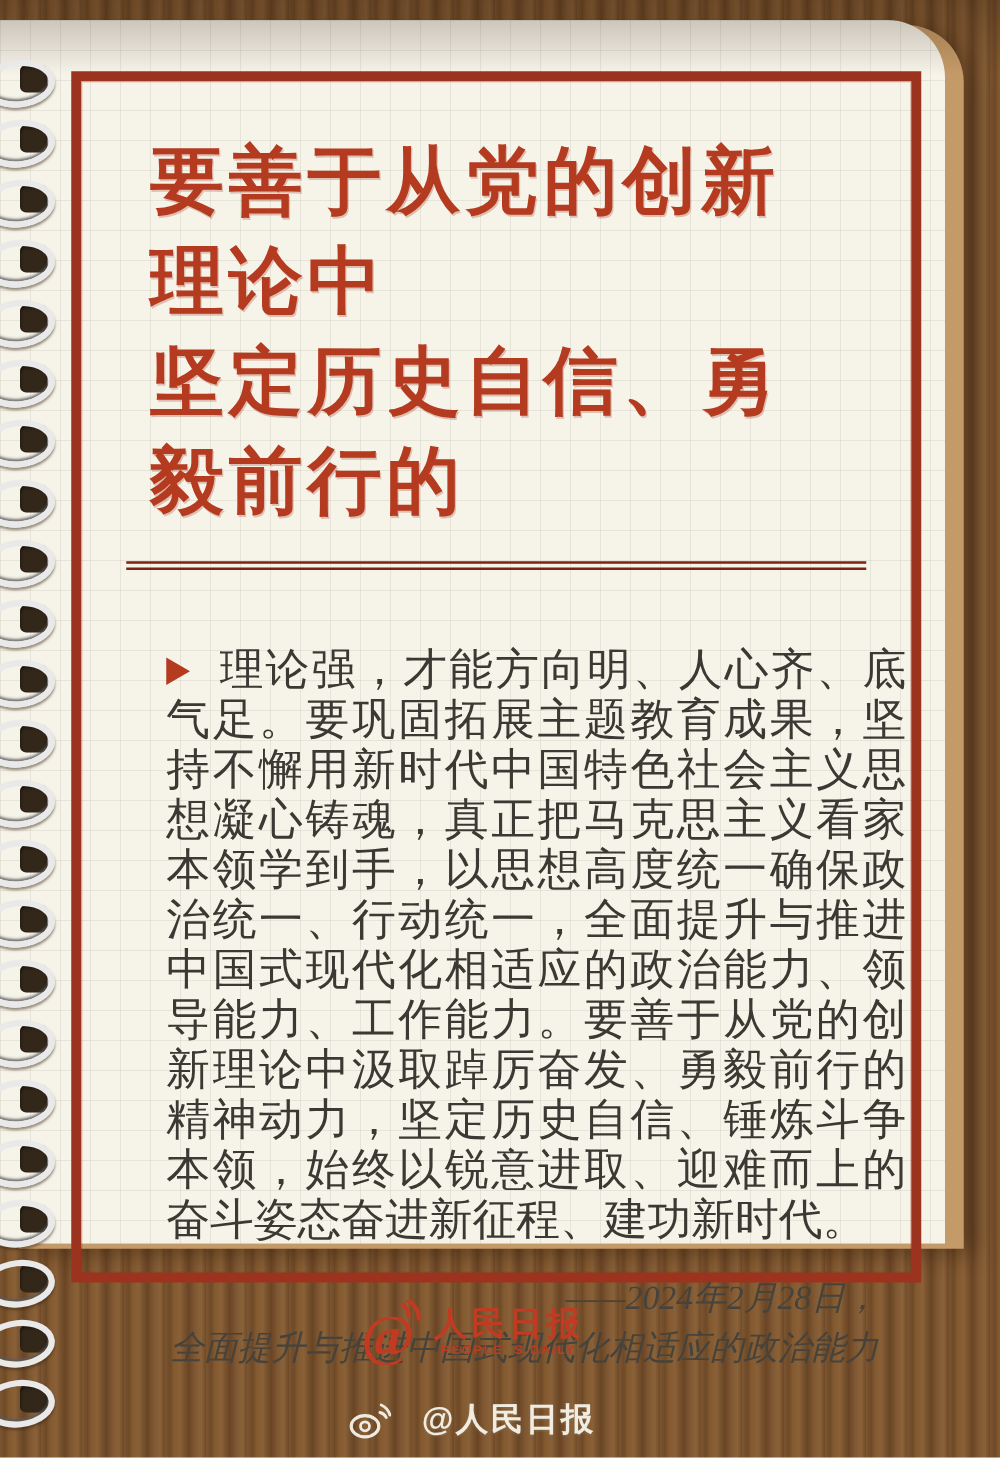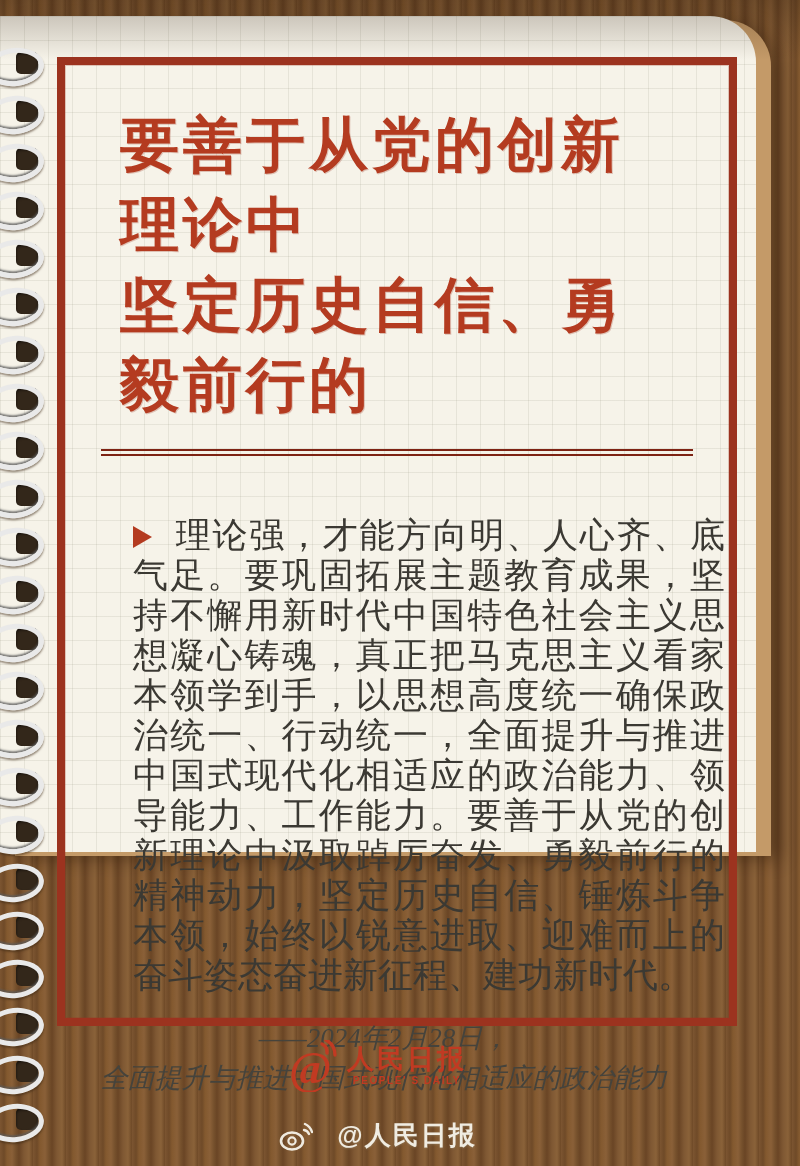--- a/index.html
+++ b/index.html
@@ -10,21 +10,21 @@
       repeating-linear-gradient(90deg,
         #7c5531 0px,#6f4a28 4px,#83592f 7px,#8a6038 12px,
         #75502c 16px,#6a4525 19px,#7f5833 24px,#8a6239 29px,#6e4927 33px);
   }
   
   .wood-shade{position:absolute;left:0;top:0;width:800px;height:60px;
     background:linear-gradient(rgba(40,22,8,.28),rgba(40,22,8,0));pointer-events:none;}
 
   
   .page{
-    position:absolute;left:0;top:16px;width:756px;height:836px;
+    position:absolute;left:0;top:16px;width:756px;height:979px;
     background-color:#f6f3e9;
     background-image:
       linear-gradient(rgba(150,148,125,.16) 1px,transparent 1px),
       linear-gradient(90deg,rgba(150,148,125,.16) 1px,transparent 1px);
     background-size:24px 24px;
     border-top-right-radius:46px;
     box-shadow:15px 4px 0 0 #c49a68, 24px 8px 18px rgba(45,24,8,.45);
   }
 
   
@@ -63,21 +63,21 @@
     font-size:35px;line-height:40px;color:#3b3933;
     text-align:justify;font-weight:400;
   }
   .bullet{
     display:inline-block;width:0;height:0;margin-right:22px;
     border-left:19px solid #b43b20;
     border-top:11px solid transparent;border-bottom:11px solid transparent;
     vertical-align:baseline;position:relative;top:1px;
   }
   .attribution{
-    margin-top:22px;padding-right:26px;text-align:center;
+    margin-top:22px;padding-right:26px;text-align:right;
     font-style:italic;font-size:27px;line-height:40px;color:#45433c;
   }
 
   
   .logo{
     position:absolute;left:0;top:1024px;width:756px;
     display:flex;justify-content:center;align-items:center;gap:6px;
     color:#c13a22;
   }
   .logo-at{position:relative;width:52px;height:52px;}

